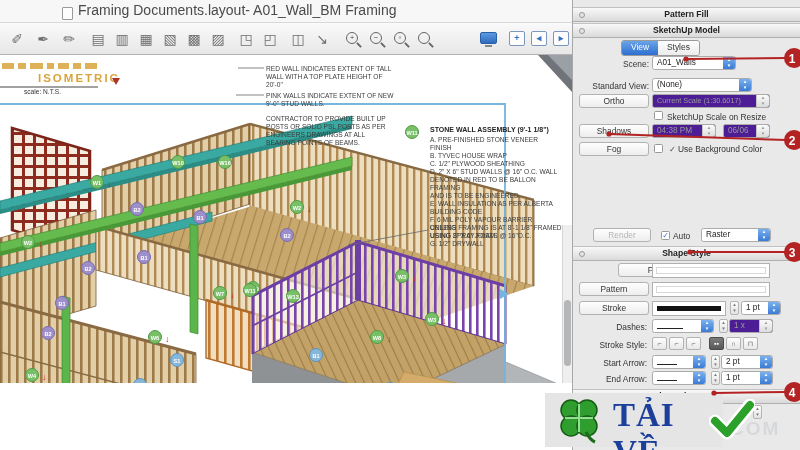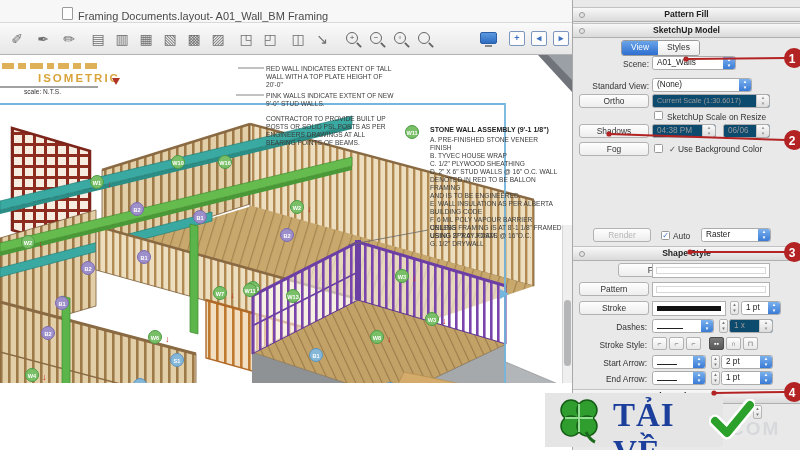--- a/index.html
+++ b/index.html
@@ -2,21 +2,21 @@
 <html><head>
 <meta charset="utf-8">
 <style>
   html,body{margin:0;padding:0;}
   body{width:800px;height:450px;overflow:hidden;font-family:"Liberation Sans",sans-serif;background:#fff;position:relative;}
   #app{position:absolute;inset:0;width:800px;height:450px;}
 
   
   #titlebar{position:absolute;left:0;top:0;width:800px;height:22px;background:#f7f7f7;}
   #proxy-icon{position:absolute;left:62px;top:7px;width:9px;height:11px;border:1px solid #9a9a9a;background:#fdfdfd;border-radius:1px;}
-  #win-title{position:absolute;left:78px;top:10px;font-size:11px;color:#4a4a4a;white-space:nowrap;}
+  #win-title{position:absolute;left:78px;top:2px;font-size:14px;color:#4a4a4a;white-space:nowrap;}
 
   
   #toolbar{position:absolute;left:0;top:22px;width:800px;height:33px;background:linear-gradient(#fafafa,#e7e7e7);border-top:1px solid #d8d8d8;border-bottom:1px solid #b3b3b3;box-sizing:border-box;}
   .ticon{position:absolute;top:6px;width:20px;height:20px;color:#6e6e6e;font-size:14px;line-height:20px;text-align:center;cursor:default;}
   .ticon .lens{display:block;margin:3px auto 0;width:10px;height:10px;border:1.6px solid #666;border-radius:50%;font-size:8px;line-height:10px;text-align:center;color:#555;}
   .ticon.mag::after{content:"";position:absolute;width:6px;height:2px;background:#666;right:0px;bottom:3px;transform:rotate(45deg);}
   .ticon .mon{display:block;margin:3px auto 0;width:15px;height:10px;background:linear-gradient(#5b9ae0,#2f6cc0);border:1px solid #2a5fa8;border-radius:2px;}
   .ticon.monw::after{content:"";position:absolute;left:7px;bottom:2px;width:7px;height:2px;background:#888;}
   .ticon .pg{display:block;margin:2px auto 0;width:14px;height:13px;border:1.5px solid #7d96bd;border-radius:2px;background:#fdfdfd;font-size:9px;line-height:13px;color:#3b6fc0;font-weight:bold;}
 
@@ -41,21 +41,21 @@
   #panel{position:absolute;left:572px;top:0;width:228px;height:450px;background:#e9e9e9;border-left:1px solid #a8a8a8;box-sizing:border-box;}
   .sechead{position:absolute;left:0;width:227px;height:13px;background:linear-gradient(#f8f8f8,#dadada);border-top:1px solid #c2c2c2;border-bottom:1px solid #b0b0b0;text-align:center;font-size:8.6px;font-weight:bold;color:#222;line-height:13px;}
   .sechead .dot{position:absolute;left:6px;top:3.5px;width:6px;height:6px;border:1px solid #9a9a9a;border-radius:50%;background:#e4e4e4;box-sizing:border-box;}
   .plabel{position:absolute;font-size:8.4px;color:#333;text-align:right;}
   .pgrey{color:#9a9a9a;}
   .btn{position:absolute;height:14px;background:linear-gradient(#fefefe,#ededed);border:1px solid #b2b2b2;border-radius:3px;font-size:8.4px;color:#333;text-align:center;line-height:13px;box-sizing:border-box;}
   .btn.dis{color:#b5b5b5;}
   .dd{position:absolute;height:14px;background:#fff;border:1px solid #ababab;border-radius:2.5px;box-sizing:border-box;font-size:8.2px;color:#222;padding-left:37px;}
   .dd .t{position:absolute;left:4px;top:0;line-height:12px;white-space:nowrap;overflow:hidden;right:13px;}
   .dd .s{position:absolute;right:0;top:0;bottom:0;width:12px;background:linear-gradient(#79b0ee,#3a7bd5);border-radius:0 2px 2px 0;color:#fff;font-size:4.5px;line-height:6px;text-align:center;}
-  .dd.grey{background:#0c4a6e;color:#9a9a9a;}
+  .dd.grey{background:#4c1d95;color:#9a9a9a;}
   .dd.grey .s{background:linear-gradient(#fbfbfb,#dcdcdc);color:#999;border-left:1px solid #c5c5c5;}
   .stp{position:absolute;width:9px;height:14px;background:linear-gradient(#fdfdfd,#e3e3e3);border:1px solid #b5b5b5;border-radius:2px;font-size:4.5px;line-height:6px;text-align:center;color:#777;box-sizing:border-box;}
   .cb{position:absolute;width:9px;height:9px;border:1px solid #999;background:#fff;border-radius:1.5px;box-sizing:border-box;font-size:8px;line-height:8px;text-align:center;color:#3a6fc4;}
   .well{position:absolute;height:15px;background:#fff;border:1px solid #b0b0b0;box-sizing:border-box;}
   .well .inner{position:absolute;left:3px;right:3px;top:3px;bottom:3px;border:1px solid #d8d8d8;}
   .well .stroke-bar{position:absolute;left:4px;right:4px;top:4px;bottom:4px;background:#111;}
   .ssb{position:absolute;width:15px;height:13px;background:linear-gradient(#fdfdfd,#e8e8e8);border:1px solid #b2b2b2;border-radius:2px;box-sizing:border-box;font-size:7px;line-height:11px;text-align:center;color:#666;}
   .ssb.dark{background:linear-gradient(#7b7b7b,#585858);color:#fff;border-color:#4c4c4c;}
   .tabwrap{position:absolute;left:48px;top:40px;height:14px;border:1px solid #9a9a9a;border-radius:3px;overflow:hidden;}
   .tab{float:left;height:14px;line-height:13px;font-size:8.4px;padding:0 9px;background:linear-gradient(#fefefe,#ececec);color:#333;}

